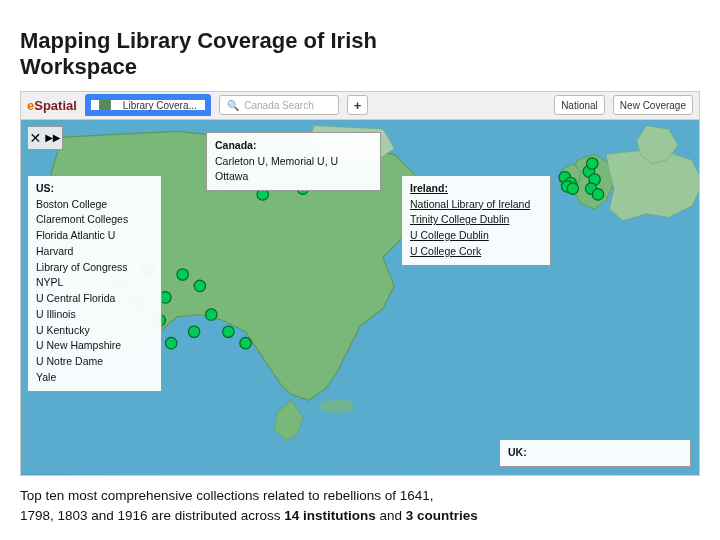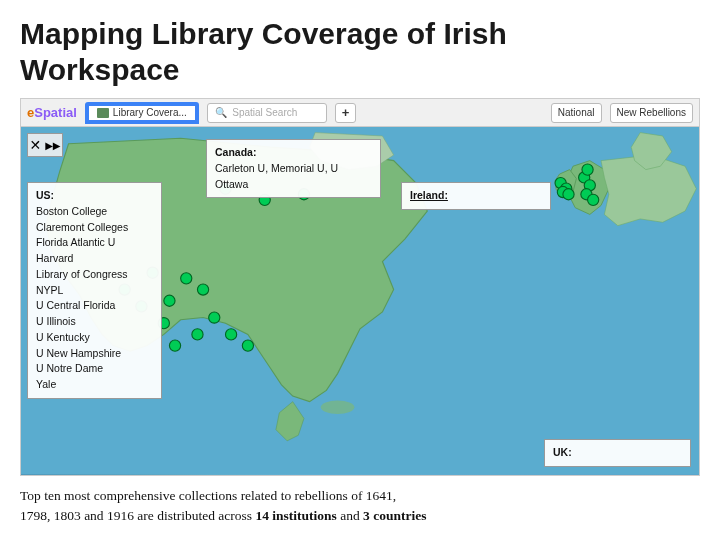--- a/index.html
+++ b/index.html
@@ -17,24 +17,25 @@
       display: flex;
       flex-direction: column;
       padding: 16px 20px 14px 20px;
     }
 
     .title-section {
       margin-bottom: 10px;
     }
 
     .main-title {
-      font-size: 30px;
+      font-size: 22px;
       font-weight: bold;
       color: #1a1a1a;
       line-height: 1.2;
+      margin-top: 12px;
     }
 
     
     .map-app {
       width: 100%;
       border: 1px solid #ccc;
       flex: 1;
       display: flex;
       flex-direction: column;
       position: relative;
@@ -57,28 +58,28 @@
       font-weight: bold;
       color: #444;
     }
 
     .toolbar-logo span {
       color: #e07000;
     }
 
     .toolbar-tab {
       background: #fff;
-      border: 4px solid #3b82f6;
+      border: 6px solid #3b82f6;
       border-radius: 3px 3px 0 0;
       padding: 2px 8px;
       font-size: 10px;
       color: #333;
       display: flex;
       align-items: center;
-      gap: 4px;
+      gap: 12px;
       height: 22px;
     }
 
     .toolbar-tab .tab-icon {
       width: 12px;
       height: 10px;
       background: #5a8a5a;
       display: inline-block;
       border-radius: 1px;
     }
@@ -163,21 +164,20 @@
       z-index: 20;
       font-size: 14px;
     }
 
     
     .caption-section {
       margin-top: 10px;
       font-size: 13.5px;
       color: #111;
       line-height: 1.5;
-      font-family: Liberation Serif, serif;
     }
 
     .caption-section strong {
       font-weight: bold;
     }
 
     
     .map-svg {
       position: absolute;
       inset: 0;
@@ -194,34 +194,34 @@
     <div class="main-title">
       <span>Mapping Library Coverage of Irish</span><br>
       <span>Workspace</span>
     </div>
   </div>
 
   <div class="map-app">
 
     <div class="toolbar">
       <div class="toolbar-logo">
-        <span>e</span><span style="color:#8b5cf6">Spatial</span>
+        <span>e</span><span style="color:#7f1d1d">Spatial</span>
       </div>
       <div class="toolbar-tab">
         <span class="tab-icon"></span>
         <span>Library Covera...</span>
       </div>
       <div class="toolbar-search">
         <span>🔍</span>
-        <span style="color:#aaa">Spatial Search</span>
+        <span style="color:#aaa">Canada Search</span>
       </div>
       <div class="toolbar-btn" style="font-weight:bold; font-size:13px;">+</div>
       <div class="toolbar-spacer"></div>
       <div class="toolbar-btn">National</div>
-      <div class="toolbar-btn">New Rebellions</div>
+      <div class="toolbar-btn">New Coverage</div>
     </div>
 
     <div class="map-area">
 
       <div class="map-bg"></div>
 
       <svg class="map-svg" viewBox="0 0 680 310" preserveAspectRatio="xMidYMid slice">
 
         <rect width="680" height="310" fill="#5aaccf"></rect>
 
@@ -293,23 +293,29 @@
           U Illinois<br>
           U Kentucky<br>
           U New Hampshire<br>
           U Notre Dame<br>
           Yale
         </div>
       </div>
 
       <div class="info-box" style="top: 55px; right: 148px; width: 150px; text-decoration: underline;">
         <div class="box-title">Ireland:</div>
-      </div>
-
-      <div class="info-box" style="bottom: 8px; right: 8px; width: 147px;">
+        <div>
+          National Library of Ireland<br>
+          Trinity College Dublin<br>
+          U College Dublin<br>
+          U College Cork
+        </div>
+      </div>
+
+      <div class="info-box" style="bottom: 8px; right: 8px; width: 192px;">
         <div class="box-title">UK:</div>
       </div>
 
     </div>
   </div>
 
   <div class="caption-section">
     <span>
       Top ten most comprehensive collections related to rebellions of  1641,<br>
       1798, 1803 and 1916 are distributed across <strong>14 institutions</strong> and <strong>3 countries</strong>

